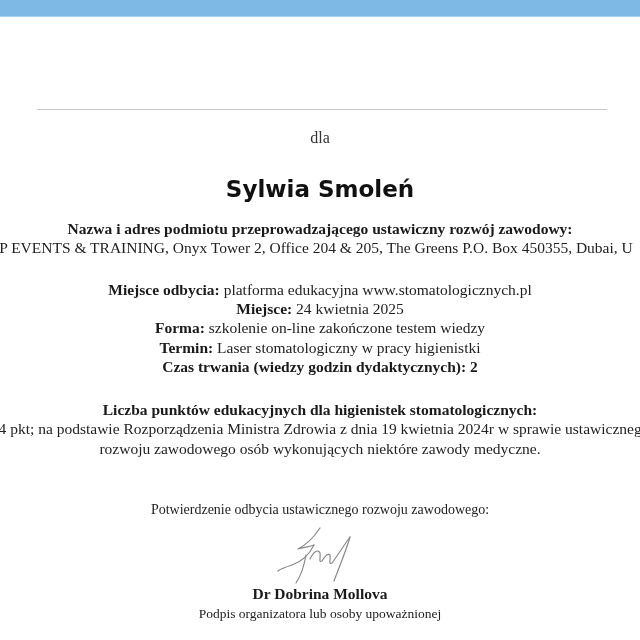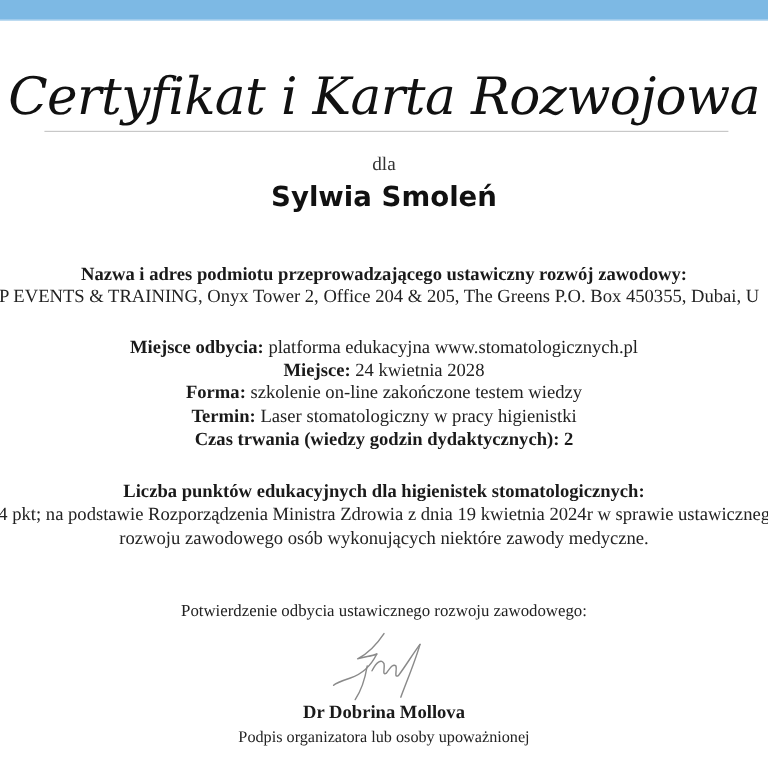--- a/index.html
+++ b/index.html
@@ -54,21 +54,21 @@
       white-space: nowrap;
       font-family: "Liberation Serif", "DejaVu Serif", serif;
       font-size: 15.5px;
       line-height: 20px;
       color: #222;
     }
     .bold { font-weight: bold; color: #1a1a1a; }
     .dla { top: 128px; font-size: 16px; color: #333; }
     .recipient {
       position: absolute;
-      left: 0; top: 150px;
+      left: 0; top: 174px;
       width: 640px;
       text-align: center;
       font-family: "DejaVu Sans", "Liberation Sans", sans-serif;
       font-weight: bold;
       font-size: 23px;
       line-height: 30px;
       color: #111;
       white-space: nowrap;
     }
     .signature {
@@ -76,39 +76,38 @@
       left: 270px; top: 525px;
       width: 100px; height: 60px;
     }
   </style>
 </head>
 <body>
 
 <div class="page">
   <div class="top-bar"></div>
 
-  <div class="title">Certyfikat i Karta Rozwojowa</div>
   <div class="title-rule"></div>
 
   <div class="center-line dla">dla</div>
 
   <div class="recipient">Sylwia Smoleń</div>
 
   <div class="center-line bold" style="top:219px;">Nazwa i adres podmiotu przeprowadzającego ustawiczny rozwój zawodowy:</div>
   <div class="center-line" style="top:238px; left:-198px;">
     <span>PP EVENTS &amp; TRAINING, Onyx Tower 2, Office 204 &amp; 205, The Greens P.O. Box 450355, Dubai, U</span><span style="visibility:hidden">AE</span>
   </div>
 
   <div class="center-line" style="top:280px;">
     <span class="bold">Miejsce odbycia:</span>
     <span>platforma edukacyjna www.stomatologicznych.pl</span>
   </div>
   <div class="center-line" style="top:299px;">
     <span class="bold">Miejsce:</span>
-    <span>24 kwietnia 2028</span>
+    <span>24 kwietnia 2025</span>
   </div>
   <div class="center-line" style="top:318px;">
     <span class="bold">Forma:</span>
     <span>szkolenie on-line zakończone testem wiedzy</span>
   </div>
   <div class="center-line" style="top:338px;">
     <span class="bold">Termin:</span>
     <span>Laser stomatologiczny w pracy higienistki</span>
   </div>
   <div class="center-line bold" style="top:357px;">

